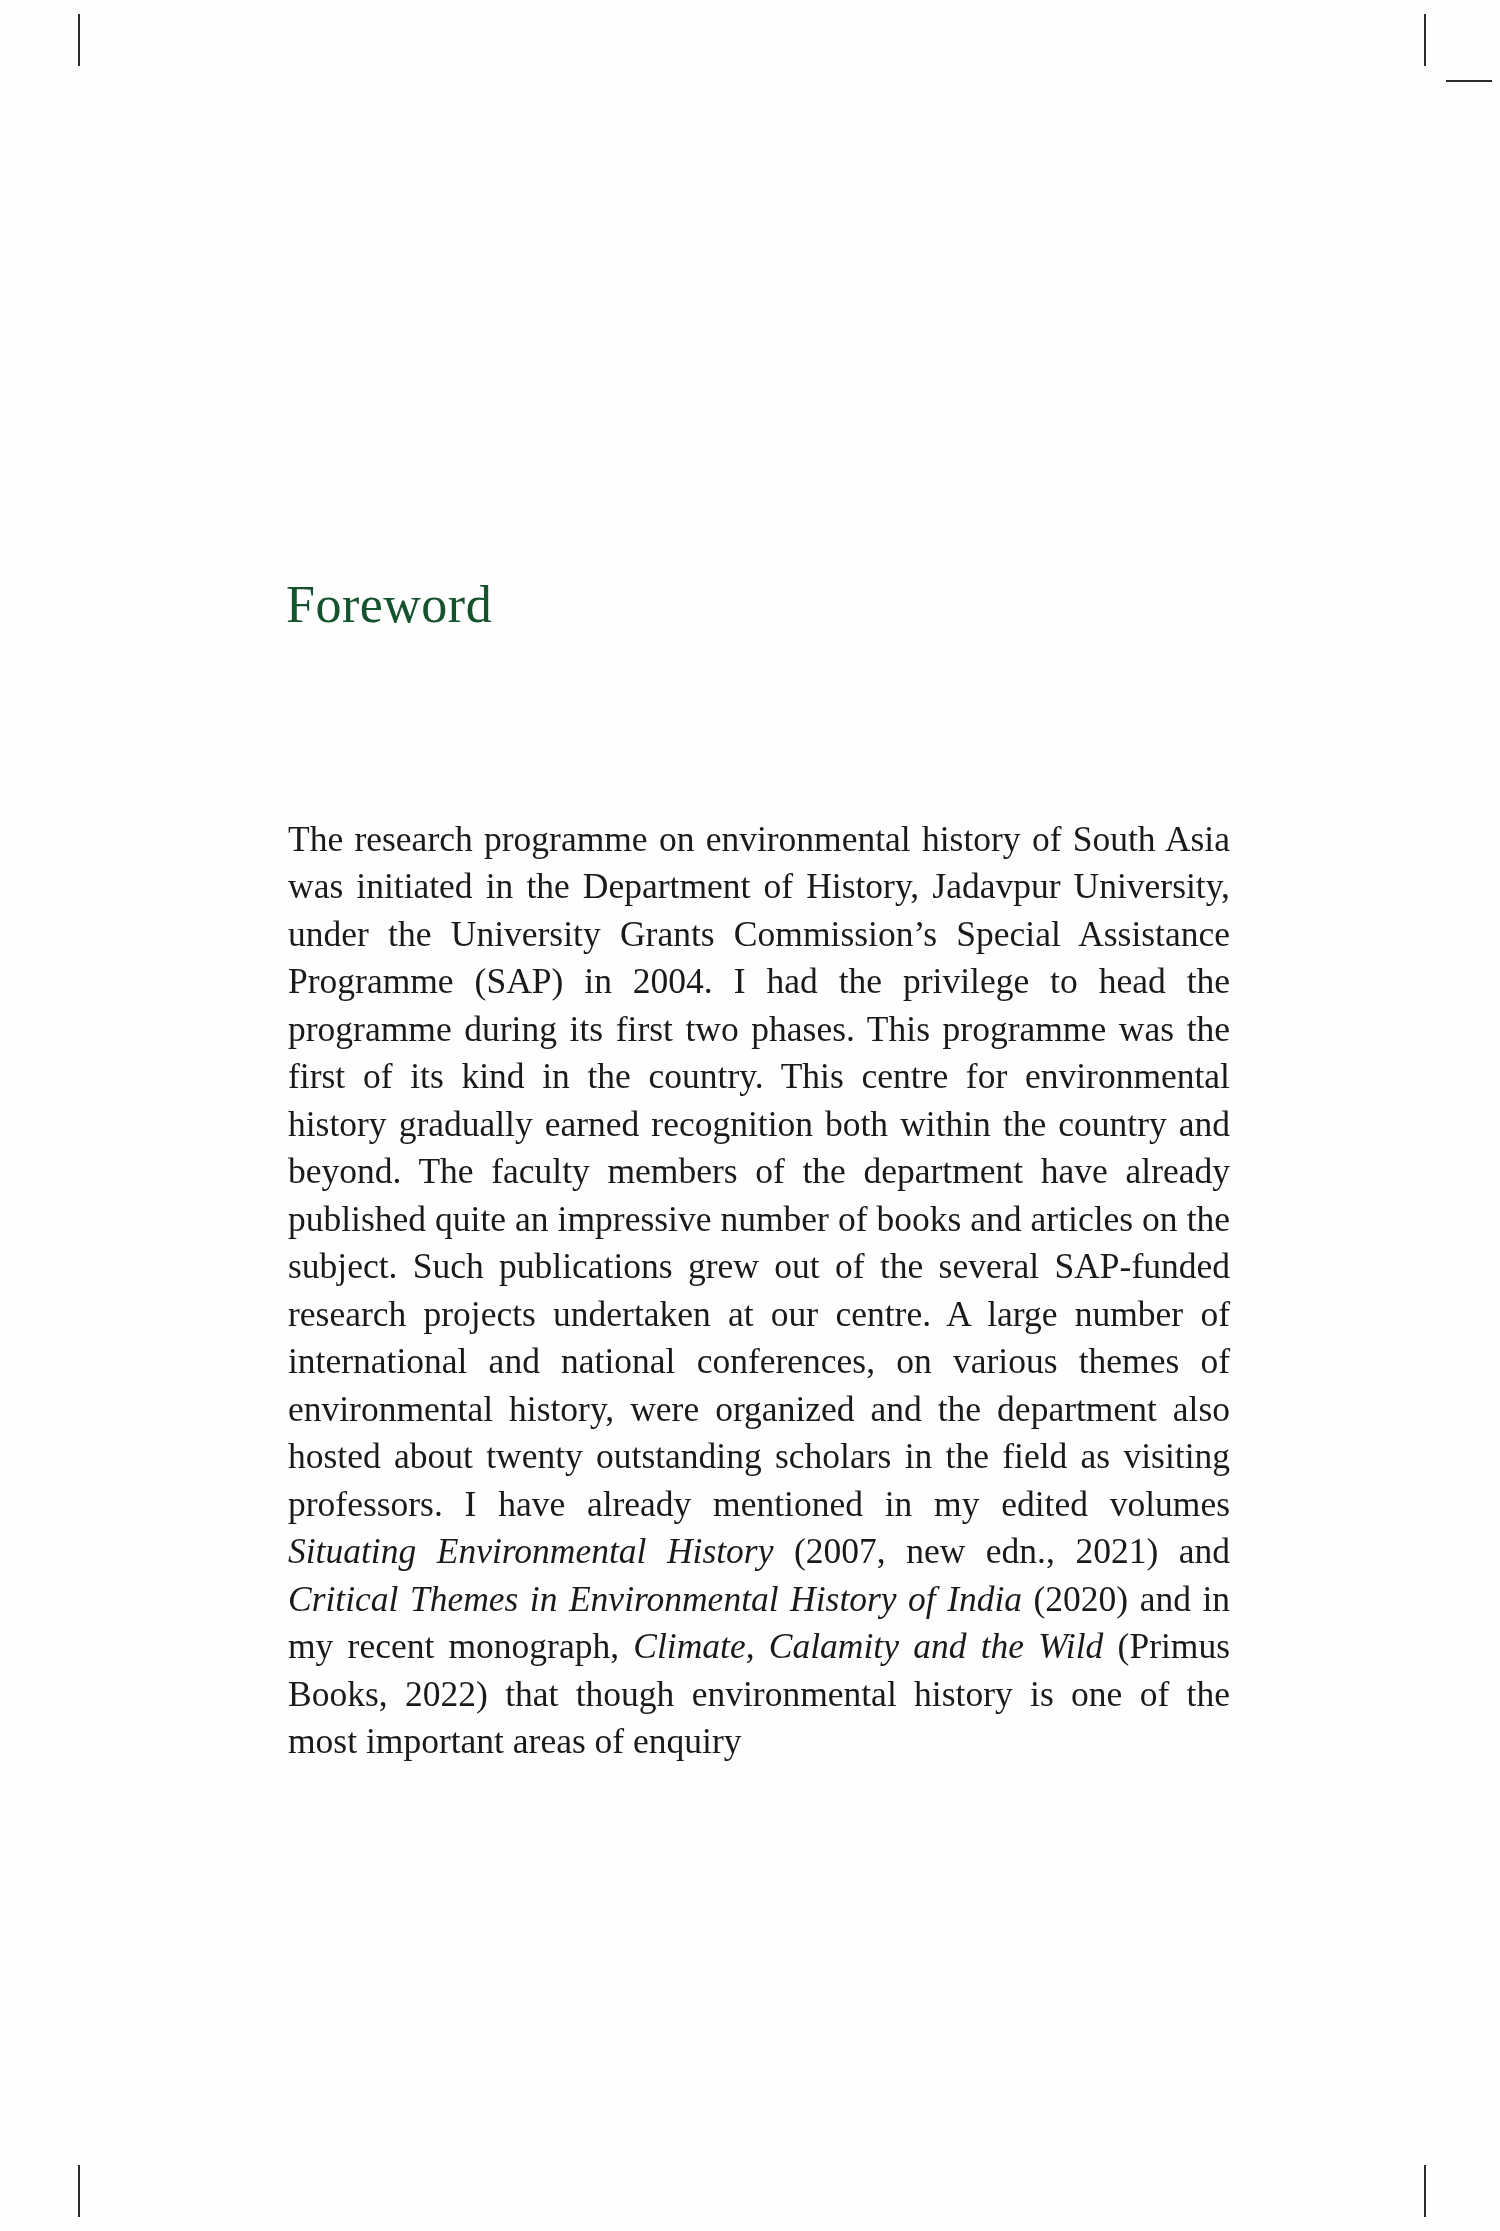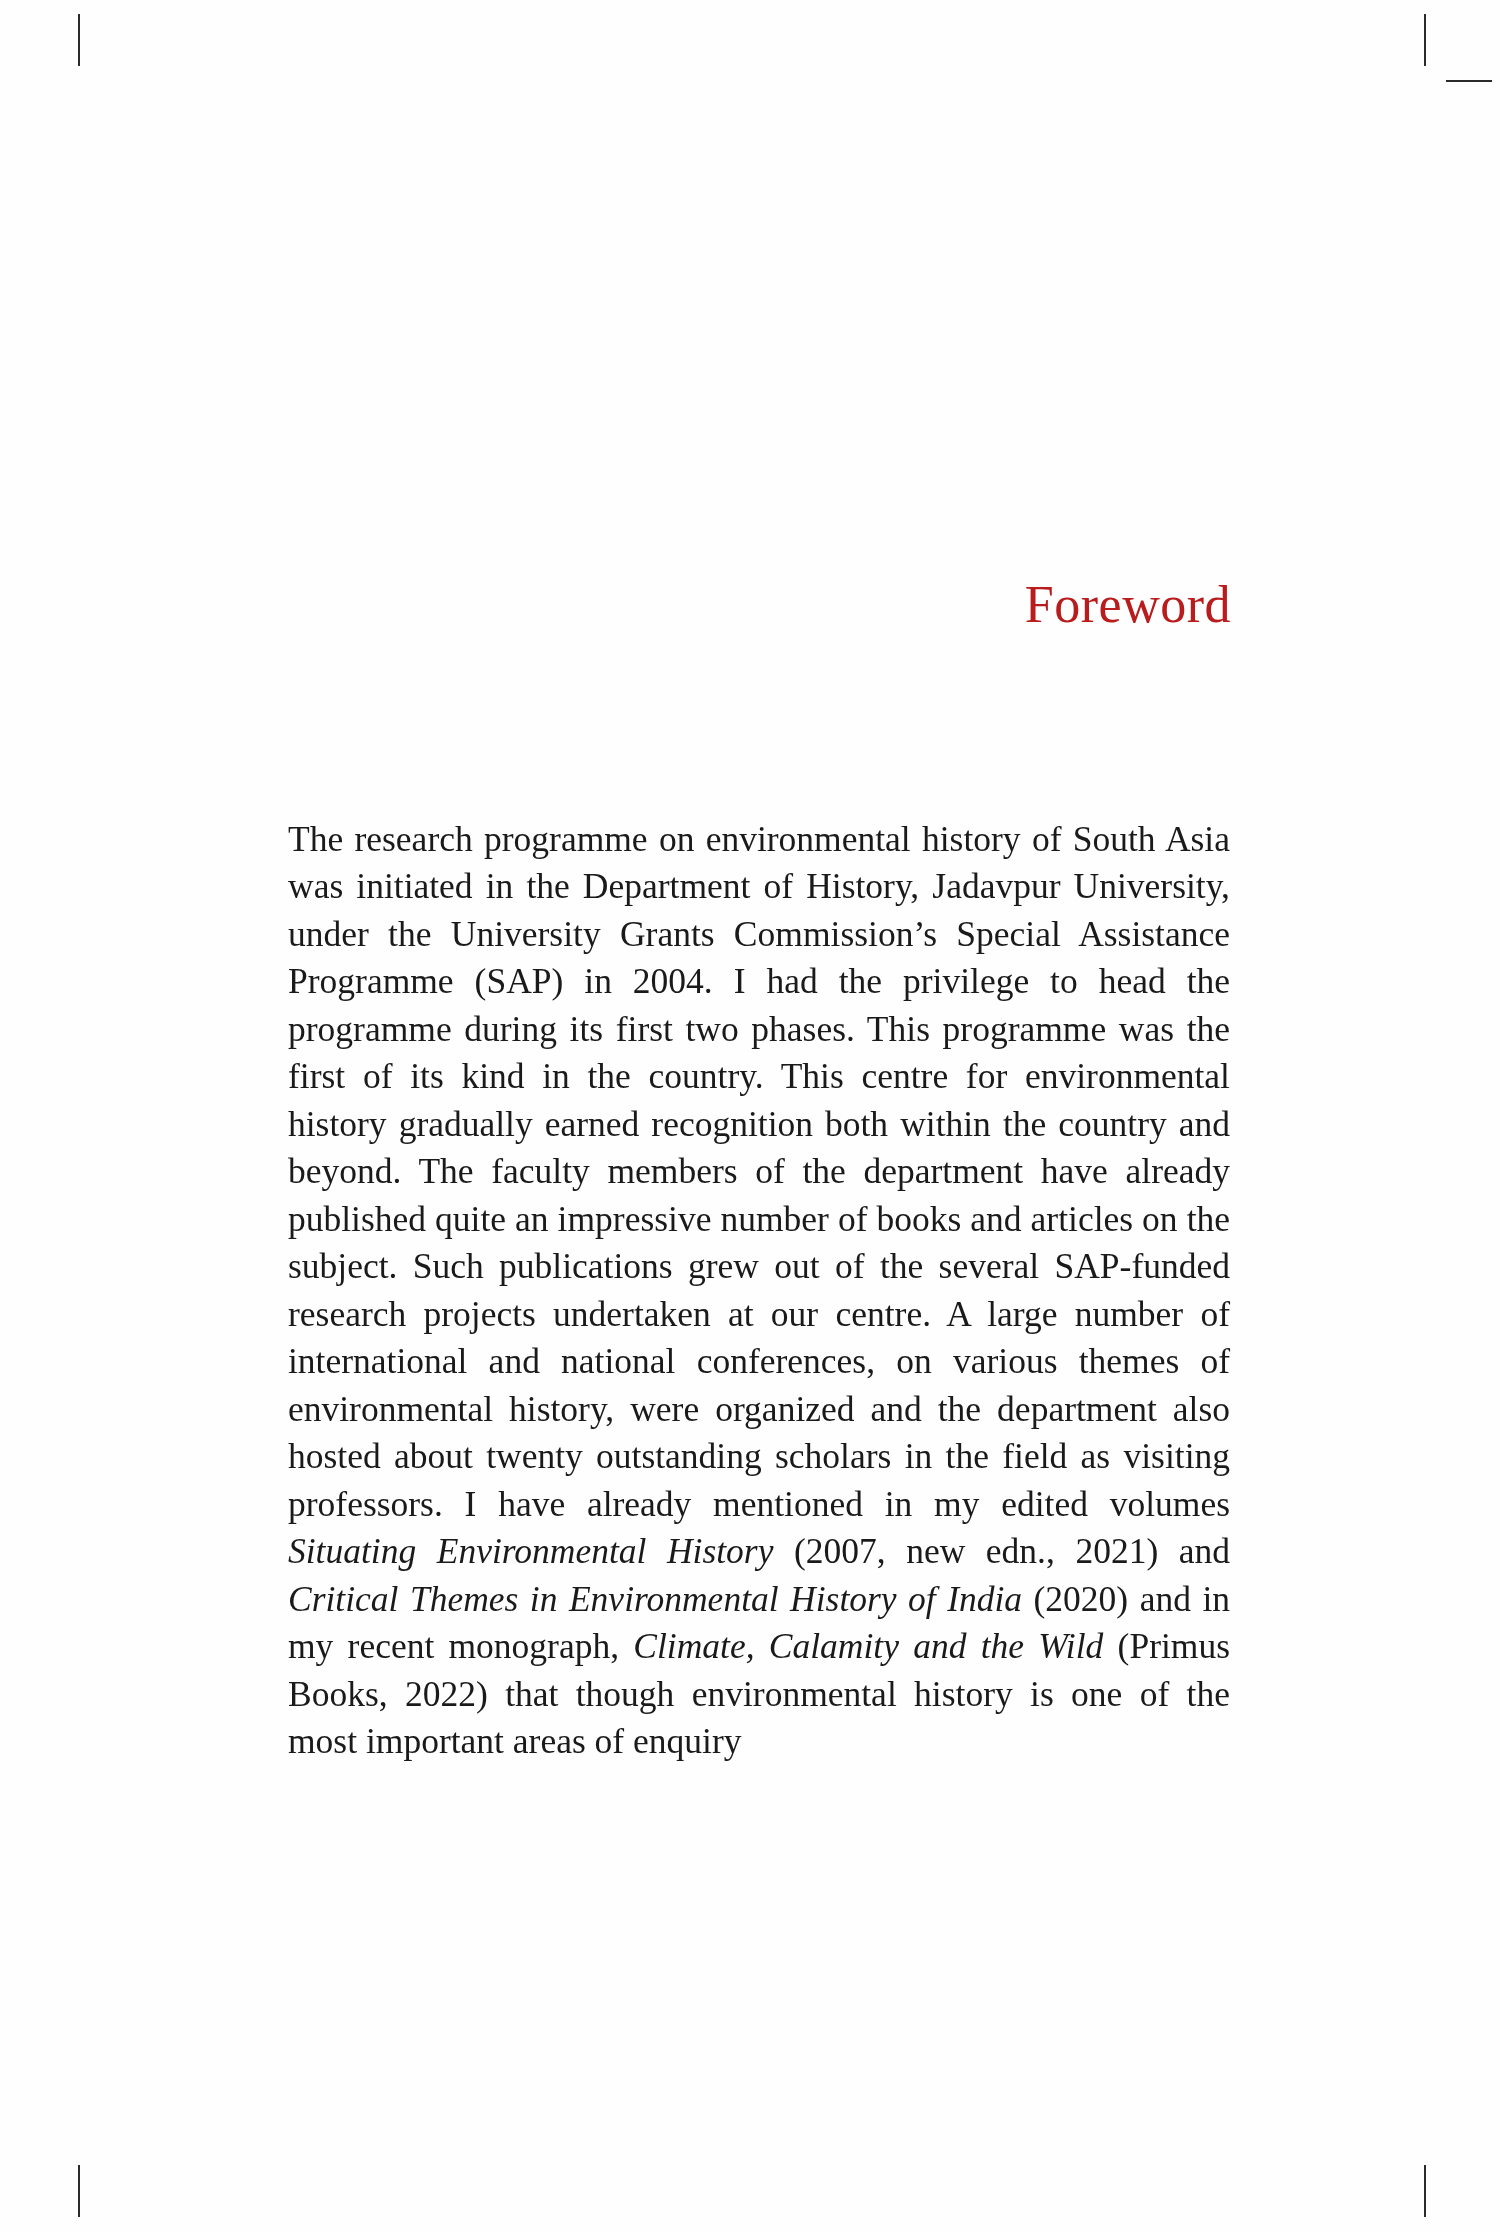--- a/index.html
+++ b/index.html
@@ -44,25 +44,25 @@
     top: 0;
     width: 945px;
     height: 2231px;
   }
 
   .page-title {
     position: absolute;
     top: 540px;
     left: 0;
     width: 945px;
-    text-align: right;
+    text-align: left;
     font-size: 52px;
     font-weight: 400;
     letter-spacing: 0.5px;
-    color: #b91c1c;
+    color: #14532d;
     font-family: "Liberation Serif", serif;
   }
 
   .body-text {
     position: absolute;
     top: 780px;
     left: 2px;
     width: 942px;
     font-size: 35.5px;
     line-height: 47.5px;

